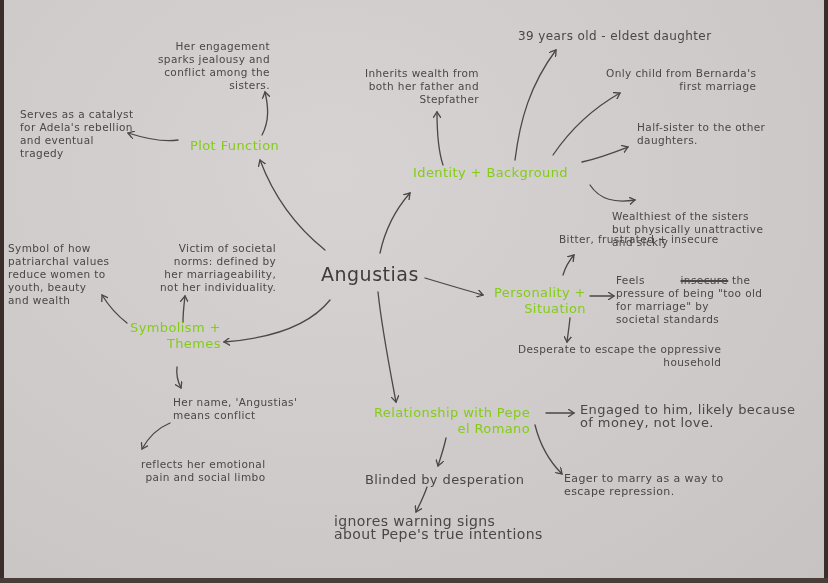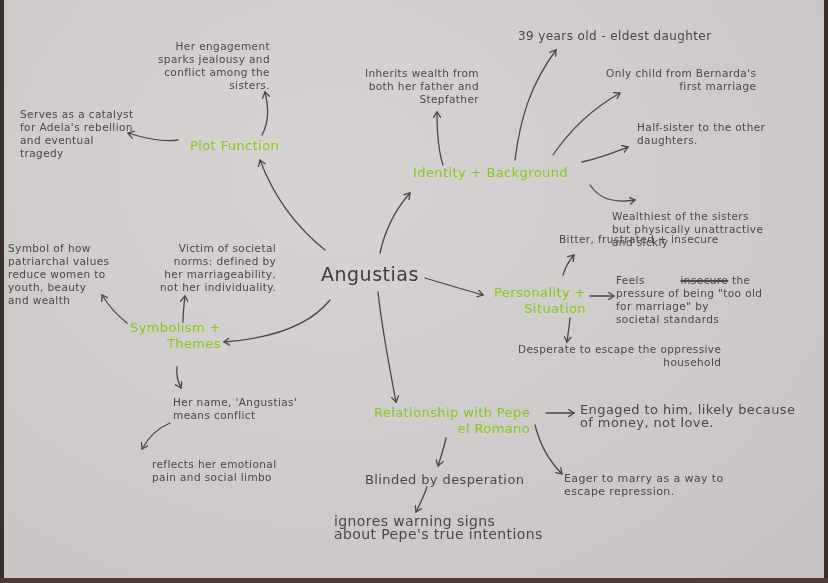--- a/index.html
+++ b/index.html
@@ -99,21 +99,21 @@
 patriarchal values
 reduce women to
 youth, beauty
 and wealth</div>
 <div class="t c" style="left:160px;top:242px;">Victim of societal
 norms: defined by
 her marriageability,
 not her individuality.</div>
 <div class="t" style="left:173px;top:396px;">Her name, 'Angustias'
 means conflict</div>
-<div class="t" style="left:152px;top:458px;">reflects her emotional
+<div class="t" style="left:141px;top:458px;text-align:right;">reflects her emotional
 pain and social limbo</div>
 
 <div class="t branch c" style="left:374px;top:405px;">Relationship with Pepe
 el Romano</div>
 <div class="t" style="left:580px;top:403px;font-size:13px;">Engaged to him, likely because
 of money, not love.</div>
 <div class="t" style="left:365px;top:473px;font-size:13px;">Blinded by desperation</div>
 <div class="t" style="left:334px;top:515px;font-size:14px;">ignores warning signs
 about Pepe's true intentions</div>
 <div class="t" style="left:564px;top:472px;font-size:11px;">Eager to marry as a way to

